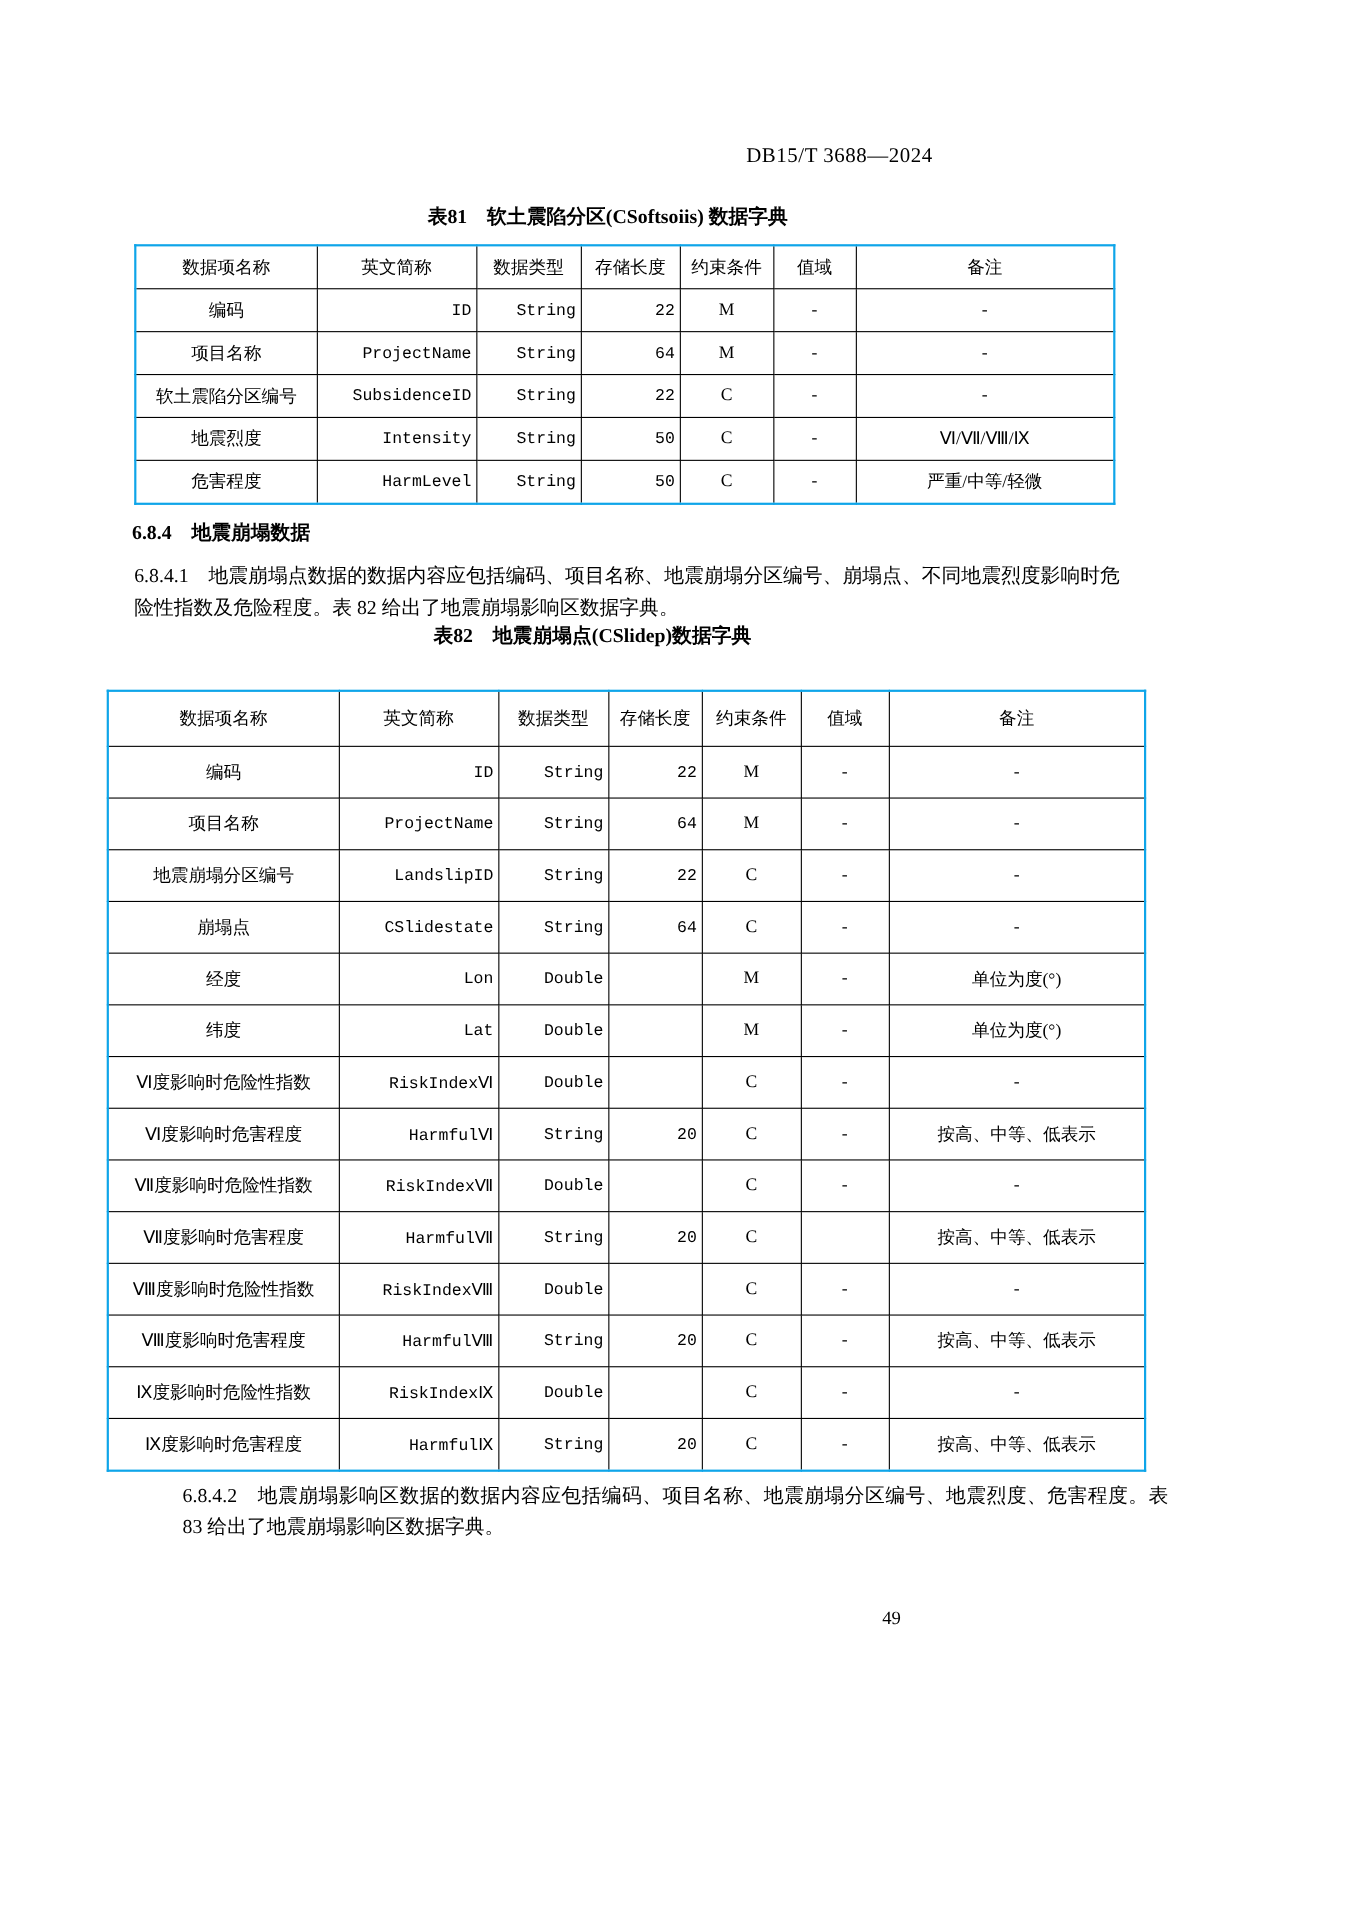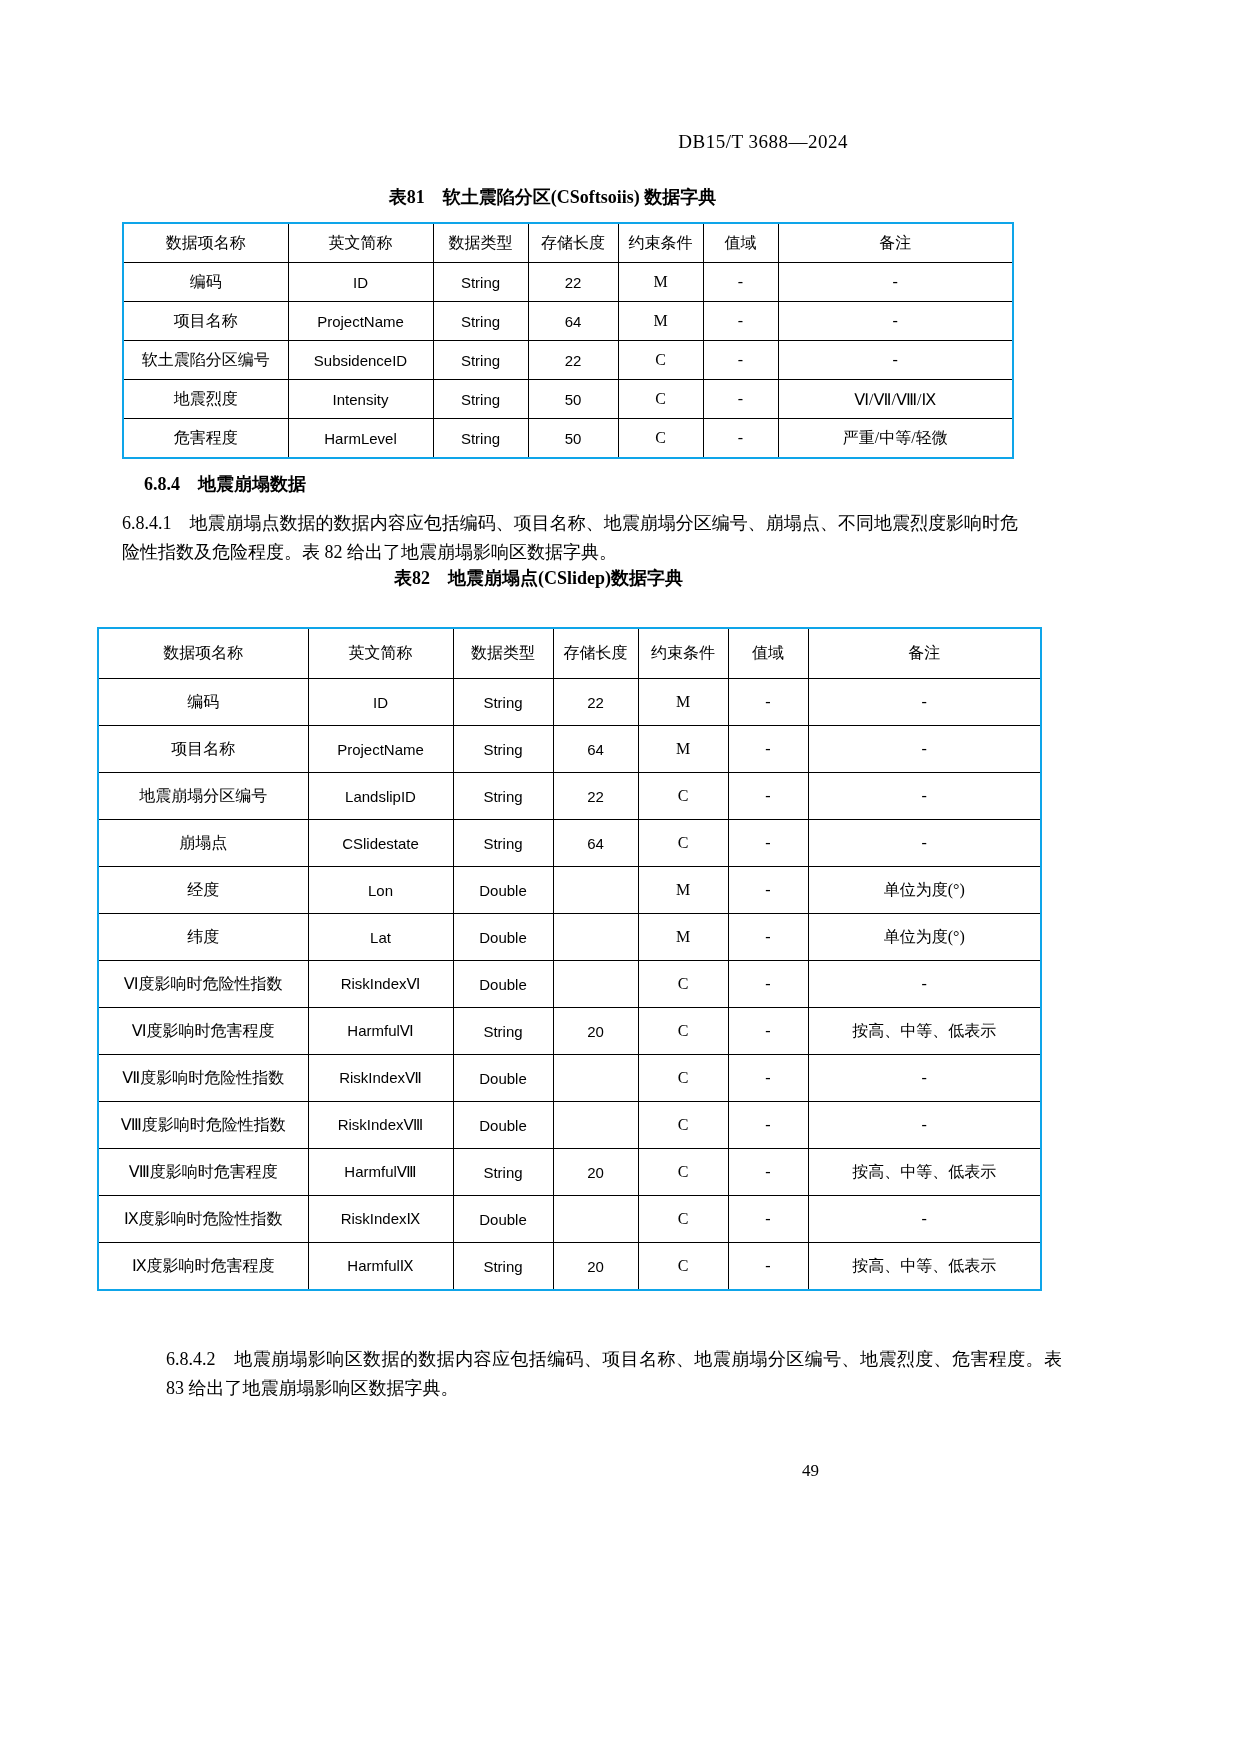--- a/index.html
+++ b/index.html
@@ -39,31 +39,32 @@
   .dict-table th, .dict-table td {
     border: 1px solid #000;
     text-align: center;
     vertical-align: middle;
     font-size: 16px;
     font-weight: normal;
     padding: 0 4px;
     overflow: hidden;
   }
   .dict-table td.mono {
-    font-family: Liberation Sans, sans-serif;
+    font-family: Liberation Mono, monospace;
     font-size: 15px;
+    text-align: right;
   }
   #t81 { top: 222px; left: 122px; width: 890px; }
   #t81 th, #t81 td { height: 38px; }
   #t82 { top: 627px; left: 97px; width: 943px; }
   #t82 th { height: 49px; }
   #t82 td { height: 46px; }
   .section-heading {
     position: absolute;
-    left: 144px;
+    left: 120px;
     top: 472px;
     font-weight: bold;
     font-size: 18px;
   }
   .body-para {
     position: absolute;
     left: 122px;
     width: 896px;
     font-size: 18px;
     line-height: 29px;
@@ -260,20 +261,29 @@
         <tr>
           <td>Ⅶ度影响时危险性指数</td>
           <td class="mono">RiskIndexⅦ</td>
           <td class="mono">Double</td>
           <td class="mono"></td>
           <td>C</td>
           <td>-</td>
           <td>-</td>
         </tr>
         <tr>
+          <td>Ⅶ度影响时危害程度</td>
+          <td class="mono">HarmfulⅦ</td>
+          <td class="mono">String</td>
+          <td class="mono">20</td>
+          <td>C</td>
+          <td></td>
+          <td>按高、中等、低表示</td>
+        </tr>
+        <tr>
           <td>Ⅷ度影响时危险性指数</td>
           <td class="mono">RiskIndexⅧ</td>
           <td class="mono">Double</td>
           <td class="mono"></td>
           <td>C</td>
           <td>-</td>
           <td>-</td>
         </tr>
         <tr>
           <td>Ⅷ度影响时危害程度</td>

